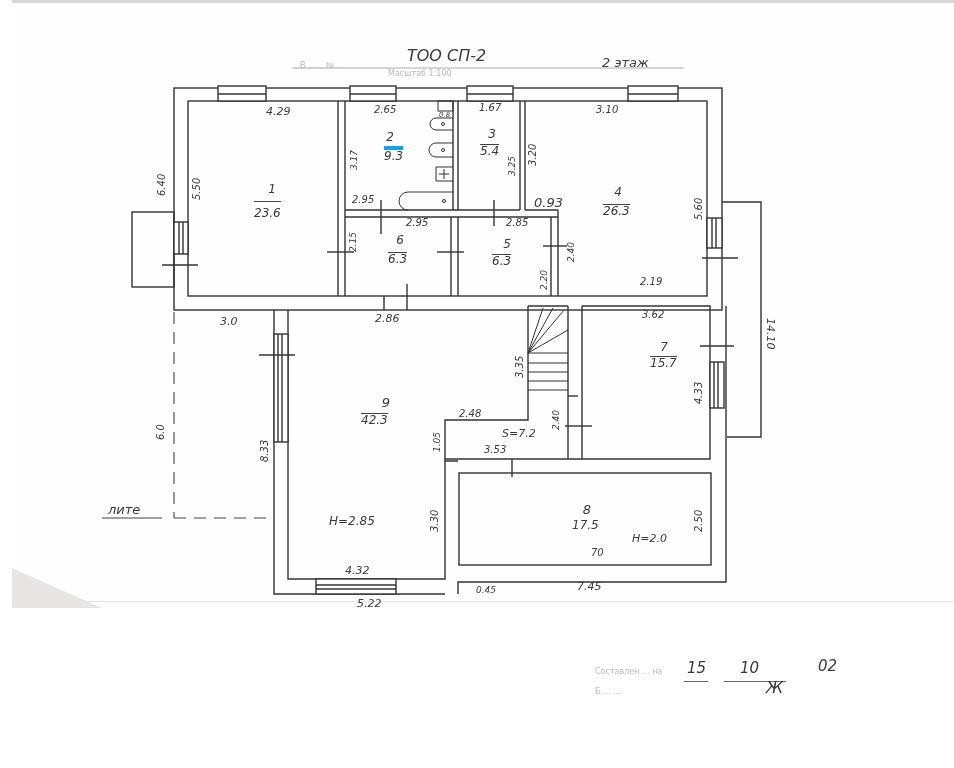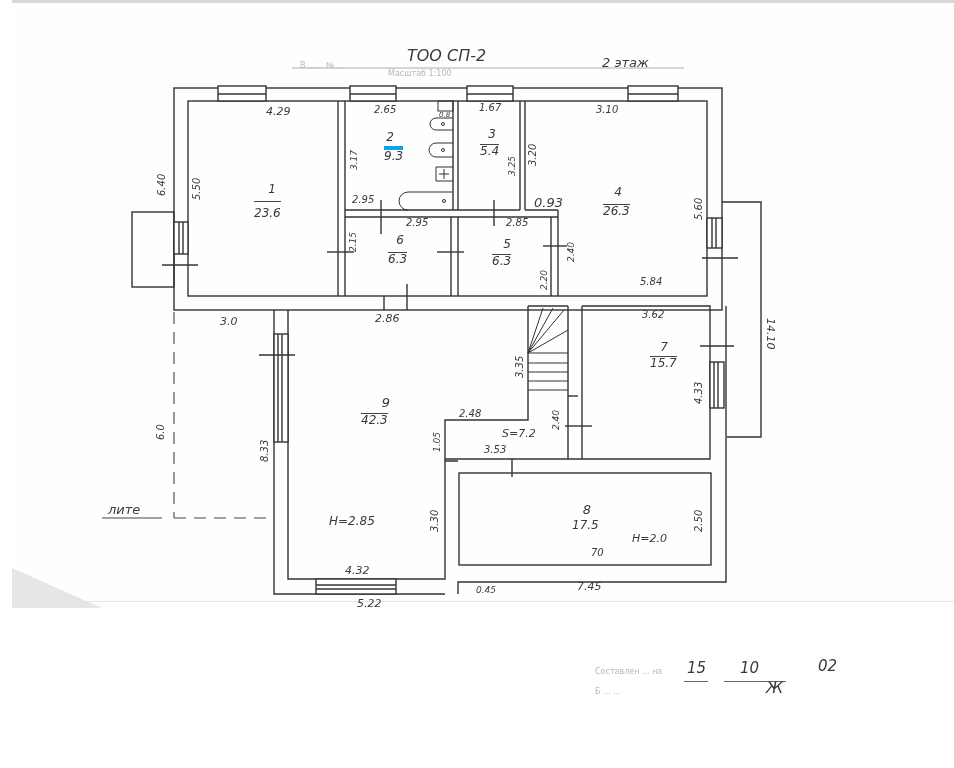--- a/index.html
+++ b/index.html
@@ -170,21 +170,21 @@
   <div class="lbl" style="left:468px;top:144px;font-size:12px;border-top:1px solid #444;">5.4</div>
   <div class="lbl" style="left:467px;top:103px;font-size:10px;">1.67</div>
   <div class="lbl rot" style="left:496px;top:176px;font-size:9px;transform:rotate(-90deg);">3.25</div>
 
   <div class="lbl roomnum" style="left:598px;top:186px;font-size:12px;width:16px;">4</div>
   <div class="lbl" style="left:591px;top:204px;font-size:12px;border-top:1px solid #444;">26.3</div>
   <div class="lbl" style="left:584px;top:105px;font-size:10px;">3.10</div>
   <div class="lbl rot" style="left:516px;top:166px;font-size:10px;transform:rotate(-90deg);">3.20</div>
   <div class="lbl" style="left:522px;top:196px;font-size:13px;">0.93</div>
   <div class="lbl rot" style="left:682px;top:220px;font-size:10px;transform:rotate(-90deg);">5.60</div>
-  <div class="lbl" style="left:628px;top:277px;font-size:10px;">5.84</div>
+  <div class="lbl" style="left:628px;top:277px;font-size:10px;">2.19</div>
 
   <div class="lbl roomnum" style="left:487px;top:238px;font-size:12px;width:16px;">5</div>
   <div class="lbl" style="left:480px;top:254px;font-size:12px;border-top:1px solid #444;">6.3</div>
   <div class="lbl" style="left:494px;top:218px;font-size:10px;">2.85</div>
   <div class="lbl rot" style="left:528px;top:290px;font-size:9px;transform:rotate(-90deg);">2.20</div>
   <div class="lbl rot" style="left:555px;top:262px;font-size:9px;transform:rotate(-90deg);">2.40</div>
 
   <div class="lbl roomnum" style="left:380px;top:234px;font-size:12px;width:16px;">6</div>
   <div class="lbl" style="left:376px;top:252px;font-size:12px;border-top:1px solid #444;">6.3</div>
   <div class="lbl" style="left:394px;top:218px;font-size:10px;">2.95</div>

